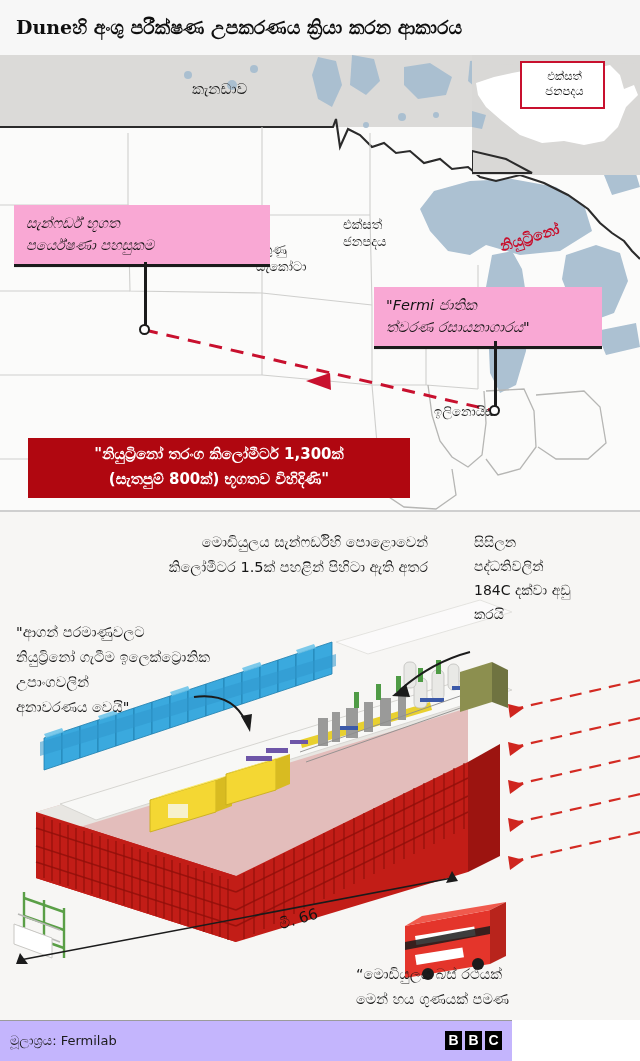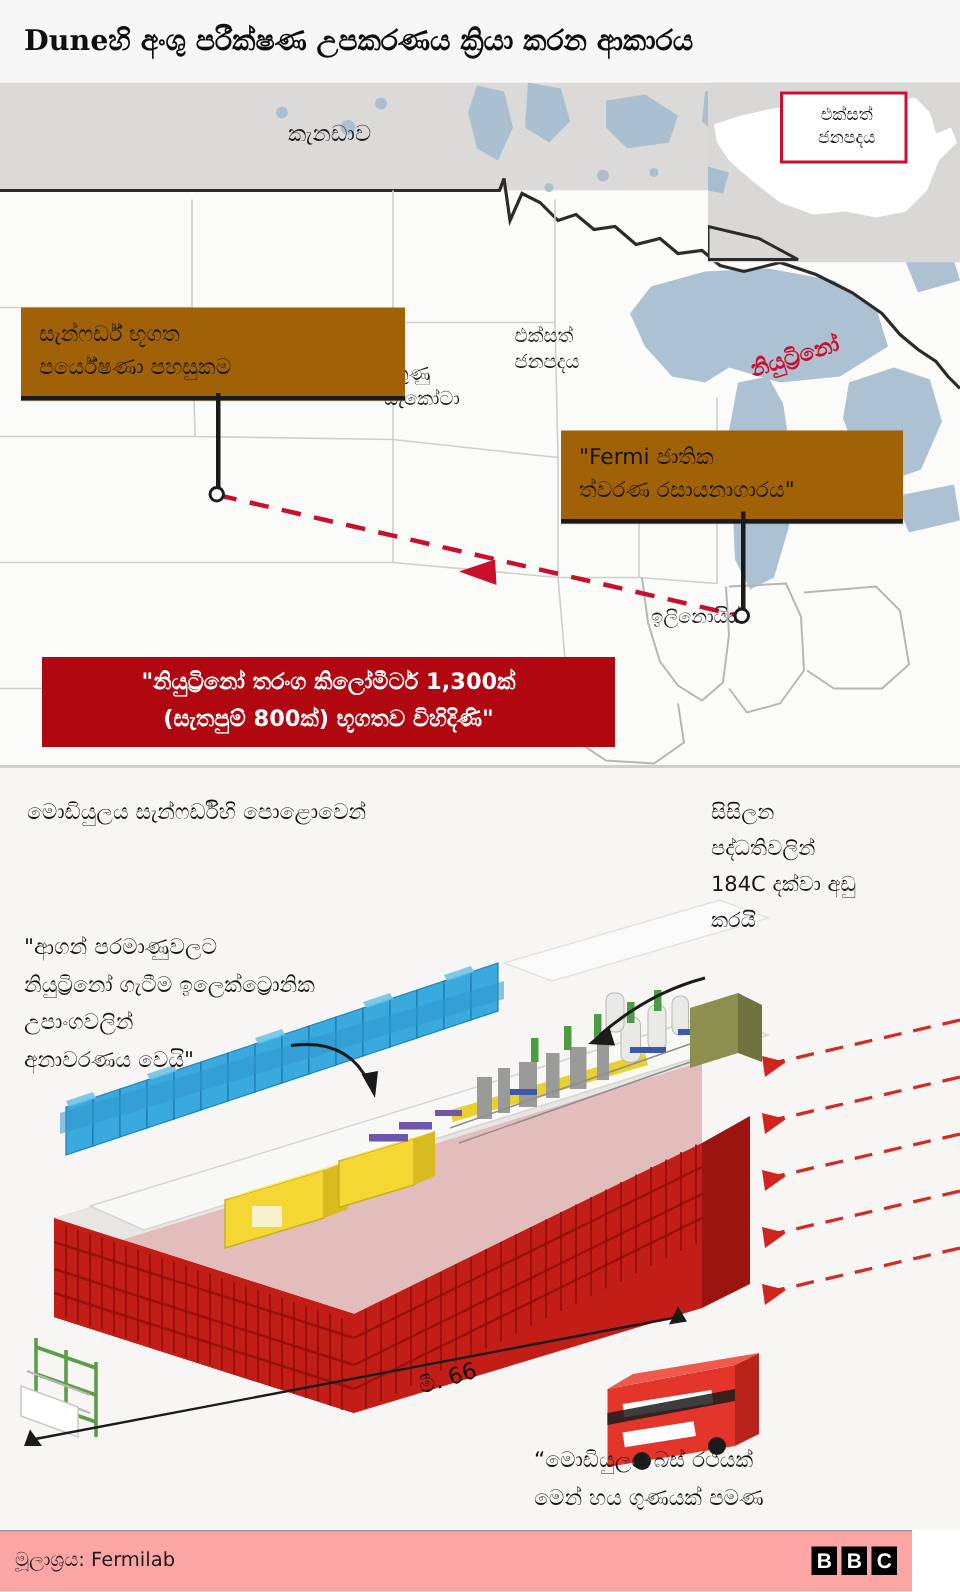--- a/index.html
+++ b/index.html
@@ -24,22 +24,22 @@
   .lbl-sd{left:256px;top:186px;}
   .lbl-il{left:434px;top:348px;}
 
   
   .inset{position:absolute;left:472px;top:0px;width:168px;height:120px;}
   .inset svg{position:absolute;left:0;top:0;}
   .inset-box{position:absolute;left:48px;top:6px;width:85px;height:48px;background:#ffffff;border:2.5px solid #c8102e;box-sizing:border-box;}
   .inset-box span{position:absolute;left:0;top:6px;width:85px;text-align:center;font-size:11.5px;line-height:15px;color:#111;}
 
   
-  .callout{position:absolute;background:#a16207;box-shadow:0 1px 0 rgba(0,0,0,.06);
-           border-bottom:3.5px solid #1b1b1b;padding:7px 12px 8px 12px;box-sizing:border-box;}
+  .callout{position:absolute;background:#f9a8d4;box-shadow:0 1px 0 rgba(0,0,0,.06);
+           border-bottom:3.5px solid #1b1b1b;padding:7px 12px 8px 12px;box-sizing:border-box;font-style:italic;}
   .callout span{display:block;font-size:14.5px;line-height:22px;color:#141414;white-space:nowrap;}
   .c-sanford{left:14px;top:150px;width:256px;}
   .c-fermi{left:374px;top:232px;width:228px;}
 
   .stem{position:absolute;width:2.5px;background:#1b1b1b;}
   .stem-sanford{left:144px;top:207px;height:68px;}
   .stem-fermi{left:494px;top:286px;height:70px;}
 
   .node{position:absolute;width:11px;height:11px;border-radius:50%;background:#ffffff;border:2.5px solid #1b1b1b;box-sizing:border-box;}
   .node-sanford{left:139px;top:269px;}
@@ -51,34 +51,34 @@
                text-align:center;white-space:nowrap;}
   .redbox .l1{margin-top:4px;}
 
   
   .divider{position:absolute;left:0;top:510px;width:640px;height:2px;background:#cfcfcf;}
 
   
   .lower{position:absolute;left:0;top:512px;width:640px;height:508px;background:#f7f6f4;overflow:hidden;}
 
   .txt{position:absolute;font-size:14.5px;line-height:25px;color:#161616;}
-  .t-module{left:18px;top:18px;width:410px;background:#f7f6f4;}
+  .t-module{left:18px;top:18px;width:410px;background:#f7f6f4;text-align:right;}
   .t-detect{left:16px;top:108px;width:300px;}
   .t-cool{left:474px;top:18px;width:160px;font-size:14px;line-height:24px;}
 
   .neutrino-lbl{position:absolute;left:498px;top:238px;font-size:15px;font-weight:600;
                 color:#c8102e;transform:rotate(-17deg);transform-origin:left top;white-space:nowrap;}
   .dim-66{position:absolute;left:277px;top:916px;font-size:15px;color:#141414;
           transform:rotate(-17deg);transform-origin:left top;white-space:nowrap;}
 
   .bus-cap{position:absolute;left:356px;top:962px;width:272px;font-size:14.5px;line-height:25px;
            color:#161616;text-align:left;white-space:nowrap;}
 
   
-  .footer{position:absolute;left:0;top:1020px;width:608px;height:41px;background:#fca5a5;border-top:1.5px solid #9b9b9b;}
+  .footer{position:absolute;left:0;top:1020px;width:512px;height:41px;background:#c4b5fd;border-top:1.5px solid #9b9b9b;}
   .source{position:absolute;left:10px;top:12px;font-size:13px;color:#1c1c1c;}
   .bbc{position:absolute;right:10px;top:10px;display:flex;gap:3px;}
   .bbc b{display:block;width:17px;height:19px;background:#000;color:#fff;font-size:14px;
          line-height:19px;text-align:center;font-weight:700;font-family:"Liberation Sans",sans-serif;}
 </style>
 </head>
 <body>
 
 <div class="page">
 
@@ -424,20 +424,21 @@
         <rect x="415" y="424" width="60" height="9" fill="#ffffff" transform="rotate(-9 415 424)"></rect>
         <rect x="415" y="443" width="48" height="10" fill="#ffffff" transform="rotate(-9 415 443)"></rect>
         <polygon points="405,430 490,414 490,422 405,438" fill="#1b1b1b" opacity=".85"></polygon>
         <circle cx="428" cy="462" r="6" fill="#1b1b1b"></circle>
         <circle cx="478" cy="452" r="6" fill="#1b1b1b"></circle>
       </g>
     </svg>
 
     <div class="txt t-module">
       <div>මොඩියුලය සැන්ෆර්ඩිහි පොළොවෙන්</div>
+      <div>කිලෝමීටර 1.5ක් පහළින් පිහිටා ඇති අතර</div>
     </div>
 
     <div class="txt t-detect">
       <div>"ආගන් පරමාණුවලට</div>
       <div>නියුට්‍රිනෝ ගැටීම ඉලෙක්ට්‍රොනික</div>
       <div>උපාංගවලින්</div>
       <div>අනාවරණය වෙයි"</div>
     </div>
 
     <div class="txt t-cool">

